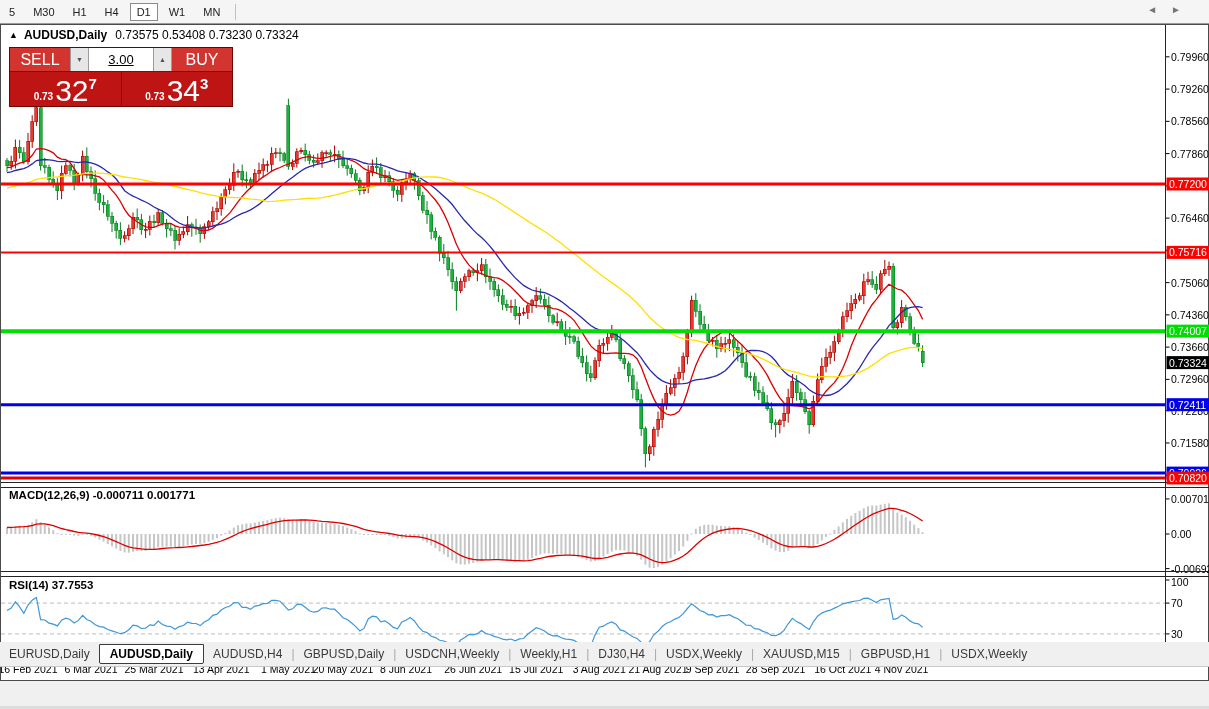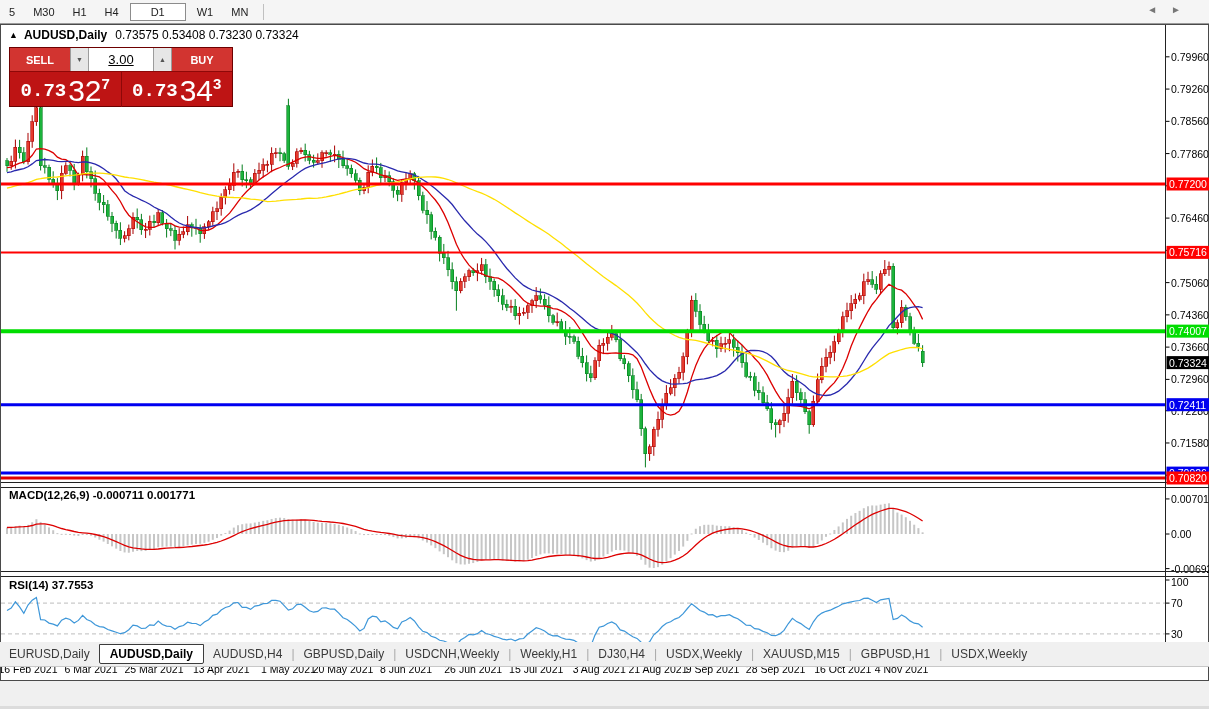--- a/index.html
+++ b/index.html
@@ -1,45 +1,45 @@
 <!DOCTYPE html>
 <html><head>
 <meta charset="utf-8">
 <style>
   html,body{margin:0;padding:0;width:1209px;height:709px;overflow:hidden;
     font-family:"Liberation Sans",sans-serif;background:#f0f0f0;}
   
   #toolbar{position:absolute;left:0;top:0;width:1209px;height:23px;background:#f5f5f5;
     border-bottom:1px solid #9a9a9a;display:flex;align-items:center;}
   .tf{font-size:11px;color:#222;padding:3px 7px;margin:0 2px;cursor:default;}
-  .tf.active{background:#ffffff;border:1px solid #8c8c8c;padding:2px 20px;}
+  .tf.active{background:#ffffff;border:1px solid #8c8c8c;padding:2px 6px;}
   .tf-sep{width:1px;height:16px;background:#c0c0c0;margin:0 6px;}
   
   #chart-window{position:absolute;left:0;top:24px;width:1209px;height:657px;background:#ffffff;
     border:1px solid #4a4a4a;box-sizing:border-box;}
   #chart-svg{position:absolute;left:0;top:0;}
   #chart-header{position:absolute;left:8px;top:2px;height:16px;display:flex;align-items:center;
     font-size:12px;color:#000;background:transparent;white-space:nowrap;}
   #chart-header .tri{font-size:9px;margin-right:6px;}
   #chart-header .sym{font-weight:700;margin-right:8px;}
   
   #quote-panel{position:absolute;left:8px;top:22px;width:224px;height:60px;background:#be1414;
     border:1px solid #6d0000;box-sizing:border-box;}
   #qp-row1{display:flex;height:23px;border-bottom:1px solid #8e0808;}
-  .qp-btn{flex:1;background:#d23430;color:#fff;font-size:11px;font-weight:700;display:flex;
+  .qp-btn{flex:1;background:#d23430;color:#fff;font-size:16px;font-weight:400;display:flex;
     align-items:center;justify-content:center;cursor:pointer;}
   .qp-spin{width:17px;background:#e6e6e6;border-left:1px solid #9c9c9c;border-right:1px solid #9c9c9c;
     color:#555;font-size:7px;display:flex;align-items:center;justify-content:center;cursor:pointer;}
   #qp-volume{width:64px;background:#ffffff;color:#000;font-size:13px;display:flex;
     align-items:center;justify-content:center;text-decoration:underline;}
   #qp-row2{display:flex;height:35px;}
   .qp-price{flex:1;display:flex;align-items:flex-end;justify-content:center;color:#fff;
     padding-bottom:3px;}
   .qp-price:first-child{border-right:1px solid #8e0808;}
-  .qp-small{font-size:19px;font-weight:700;margin-right:2px;margin-bottom:2px;font-family:Liberation Mono, monospace;}
+  .qp-small{font-size:10px;font-weight:700;margin-right:2px;margin-bottom:2px;}
   .qp-big{font-size:30px;font-weight:400;line-height:26px;}
   .qp-sup{font-size:15px;font-weight:700;margin-bottom:12px;}
   
   #tabbar{position:absolute;left:0;top:642px;width:1209px;height:24px;background:#f0f0f0;
     display:flex;align-items:center;border-bottom:1px solid #c8c8c8;}
   .tab{font-size:12px;color:#3a3a3a;padding:3px 9px;white-space:nowrap;cursor:pointer;}
   .tab.active{background:#ffffff;border:1px solid #3c3c3c;color:#000;font-weight:700;
     padding:2px 10px;border-radius:0 0 2px 2px;}
   .tab-sep{color:#a8a8a8;font-size:12px;}
   #tab-nav{position:absolute;right:14px;top:4px;color:#777;font-size:10px;letter-spacing:14px;cursor:pointer;}

